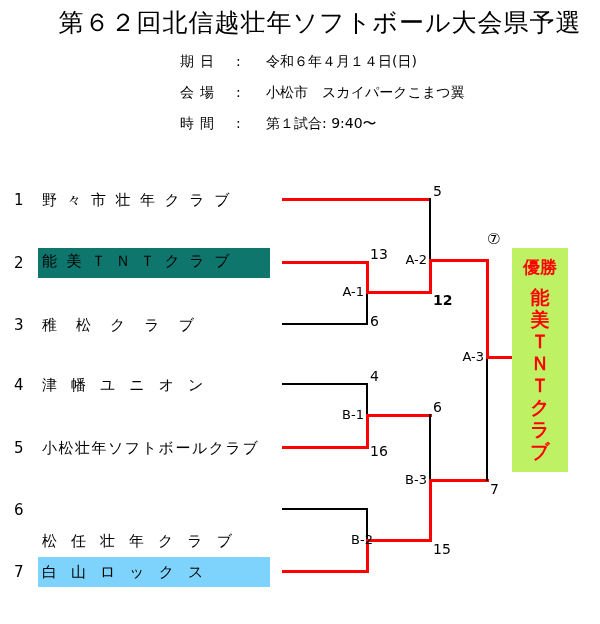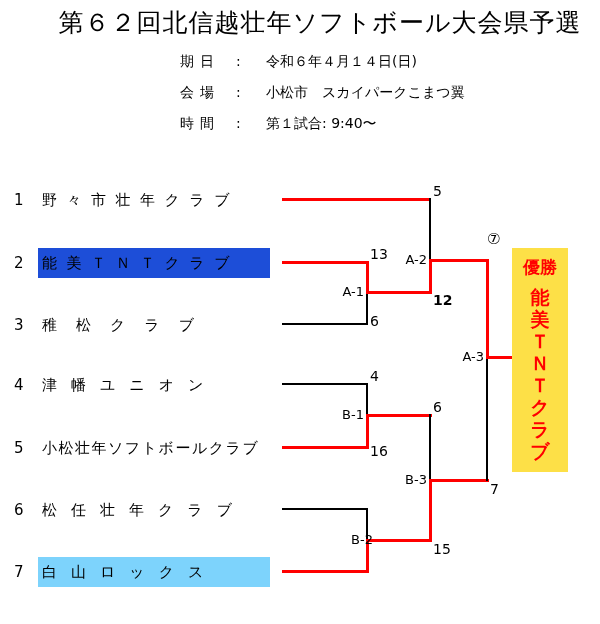--- a/index.html
+++ b/index.html
@@ -86,21 +86,21 @@
   .team-name.wide {
     width: 232px;
     text-align: justify;
   }
   .team-name.spaced {
     letter-spacing: 9.5px;
   }
   .team-name.spaced-tight {
     letter-spacing: 1.5px;
   }
-  .hl-yellow { background: #1d4ed8; }
+  .hl-yellow { background: #0f766e; font-family: Liberation Mono, monospace; }
   .hl-blue   { background: #7dd3fc; }
 
   
   .ln {
     position: absolute;
     background: #000000;
   }
   .ln.red { background: #ff0000; }
   .h { height: 2px; }
   .v { width: 2px; }
@@ -127,21 +127,21 @@
     white-space: nowrap;
   }
 
   
   #champion-box {
     position: absolute;
     left: 512px;
     top: 248px;
     width: 56px;
     height: 224px;
-    background: #fde047;
+    background: #bef264;
     color: #ff0000;
     text-align: center;
     box-sizing: border-box;
   }
   #champion-box .champ-title {
     position: absolute;
     left: 0;
     top: 8px;
     width: 56px;
     font-size: 17px;
@@ -201,21 +201,21 @@
   <div class="team-row" style="top:370px;">
     <span class="team-seed">4</span>
     <span class="team-name wide" style="letter-spacing:14px;">津幡ユニオン</span>
   </div>
   <div class="team-row" style="top:433px;">
     <span class="team-seed">5</span>
     <span class="team-name wide spaced-tight">小松壮年ソフトボールクラブ</span>
   </div>
   <div class="team-row" style="top:495px;">
     <span class="team-seed">6</span>
-    <span class="team-name wide" style="letter-spacing:14px;">松任壮年クラブ</span>
+    <span class="team-name wide" style="letter-spacing:14px;margin-top:31px;">松任壮年クラブ</span>
   </div>
   <div class="team-row" style="top:557px;">
     <span class="team-seed">7</span>
     <span class="team-name wide hl-blue" style="letter-spacing:14px;">白山ロックス</span>
   </div>
 
   <div class="ln h red" style="left:282px; top:198px; width:148px;"></div>
 
   <div class="ln v" style="left:429px; top:198px; height:62px;"></div>
 

